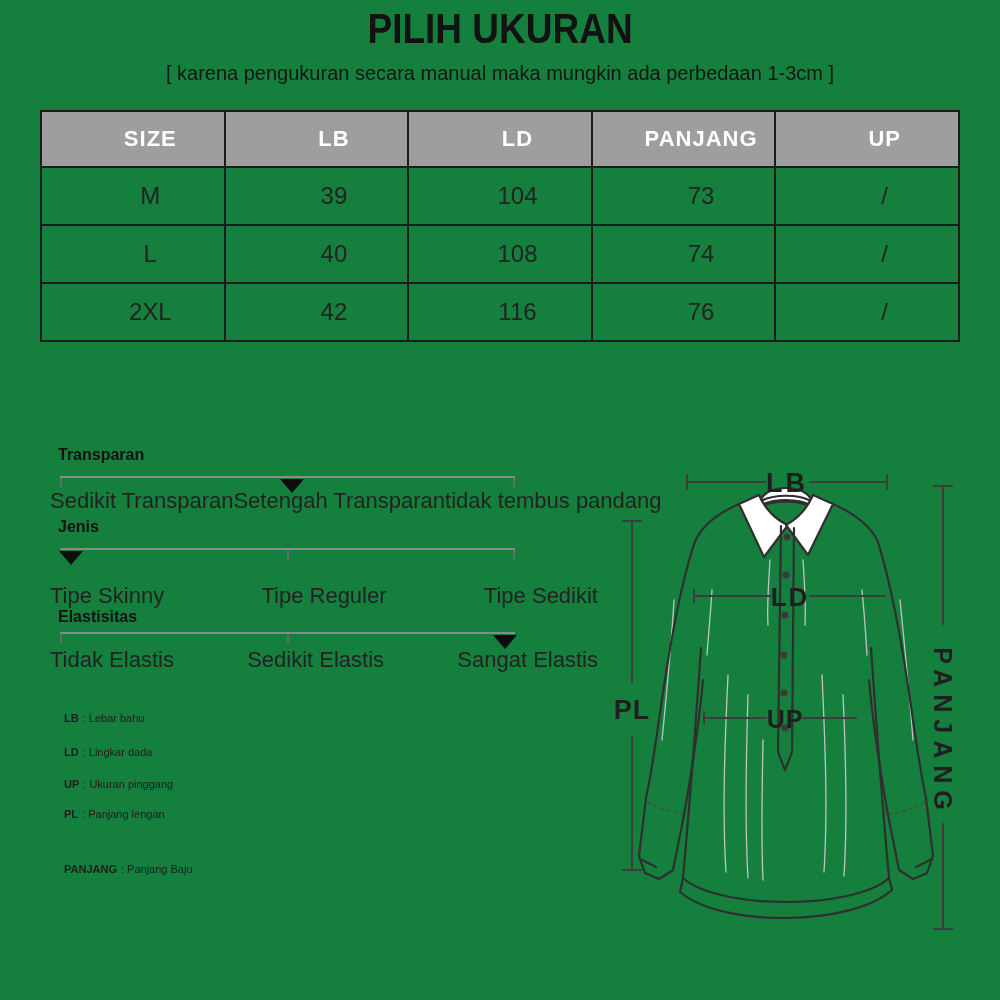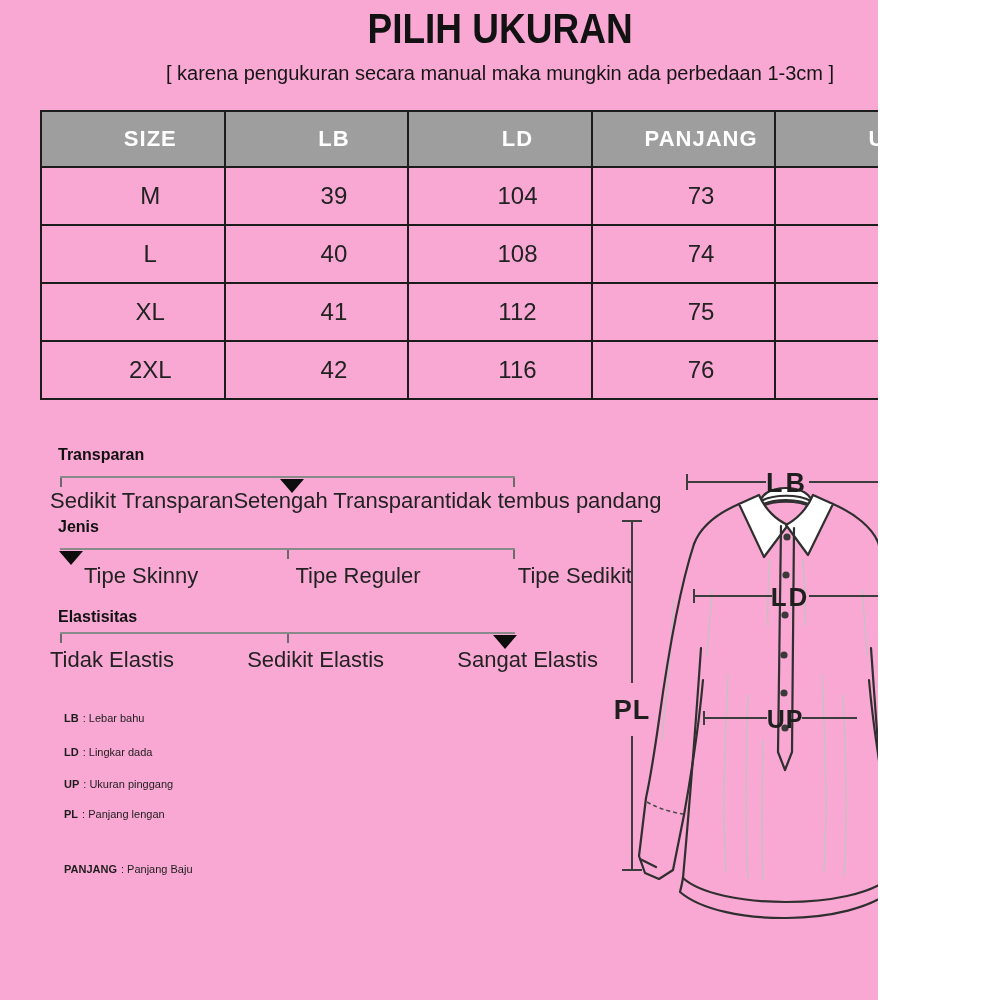--- a/index.html
+++ b/index.html
@@ -1,17 +1,17 @@
 <!DOCTYPE html>
 <html style="--header-bg: #9e9e9e; --header-text: #ffffff; --table-border: #1c1c1c; --slider-line: #8a8a8a; --marker: #0d0d0d;"><head>
 <meta charset="utf-8">
 <style>
   html,body{margin:0;padding:0;background:#fff;}
   .page{
-    position:relative;width:878px;height:1000px;background:#f9a8d4;overflow:hidden;
+    position:relative;width:1000px;height:1000px;background:#15803d;overflow:hidden;
     font-family:"Liberation Sans",sans-serif;color:#1a1a1a;
   }
   
   .title{
     position:absolute;top:4px;left:0;width:1000px;text-align:center;
     font-size:43px;font-weight:bold;color:#121212;letter-spacing:0px;
   }
   .title .squeeze{display:inline-block;transform:scaleX(.86);transform-origin:center;}
   .subtitle{
     position:absolute;top:62px;left:0;width:1000px;text-align:center;
@@ -88,27 +88,20 @@
         <td>/</td>
       </tr>
       <tr>
         <td>L</td>
         <td>40</td>
         <td>108</td>
         <td>74</td>
         <td>/</td>
       </tr>
       <tr>
-        <td>XL</td>
-        <td>41</td>
-        <td>112</td>
-        <td>75</td>
-        <td>/</td>
-      </tr>
-      <tr>
         <td>2XL</td>
         <td>42</td>
         <td>116</td>
         <td>76</td>
         <td>/</td>
       </tr>
     </tbody>
   </table>
 
   <div class="attr-title" style="left:58px;top:446px;">Transparan</div>
@@ -122,21 +115,21 @@
     <span>Setengah Transparan</span>
     <span>tidak tembus pandang</span>
   </div>
 
   <div class="attr-title" style="left:58px;top:518px;">Jenis</div>
   <div class="attr-track" style="top:548px;">
     <div class="tick mid"></div>
     <div class="tick end"></div>
     <div class="marker" style="left:-1px;"></div>
   </div>
-  <div class="attr-labels" style="top:563px;margin-left:34px;">
+  <div class="attr-labels" style="top:583px;">
     <span>Tipe Skinny</span>
     <span>Tipe Reguler</span>
     <span>Tipe Sedikit</span>
   </div>
 
   <div class="attr-title" style="left:58px;top:608px;">Elastisitas</div>
   <div class="attr-track" style="top:632px;">
     <div class="tick start"></div>
     <div class="tick mid"></div>
     <div class="marker" style="left:433px;"></div>

